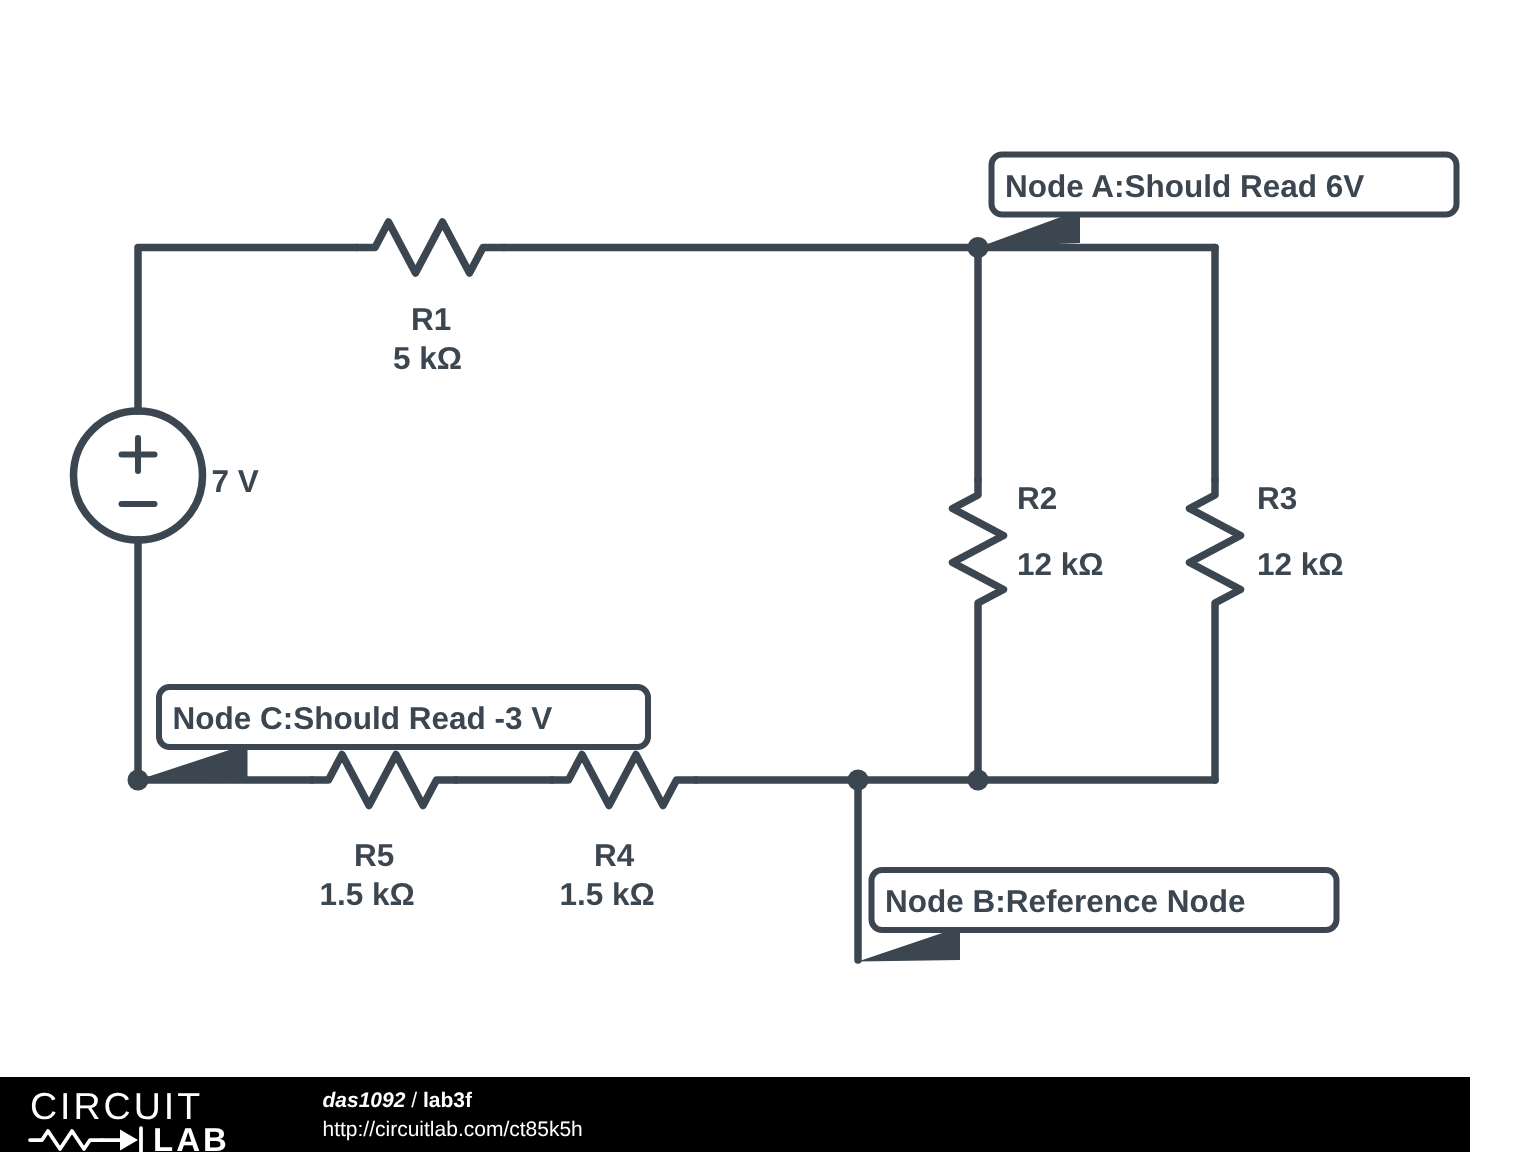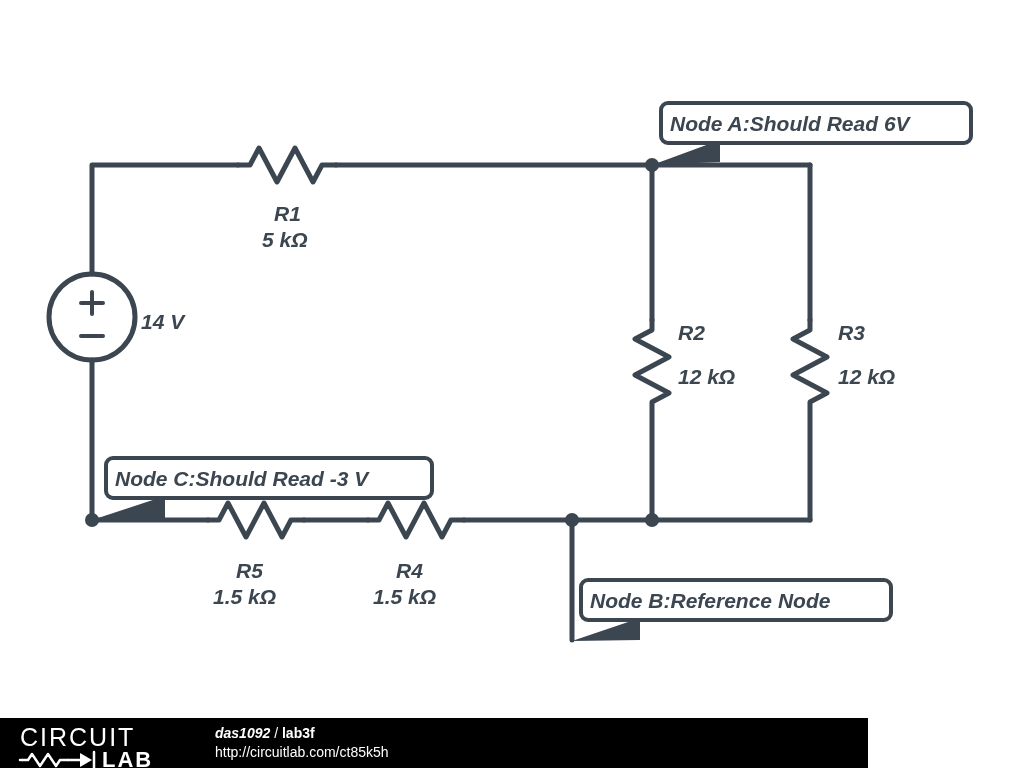--- a/index.html
+++ b/index.html
@@ -13,21 +13,20 @@
     font-family: "Liberation Sans", sans-serif;
     position: relative;
     overflow: hidden;
   }
   #canvas-area {
     position: absolute;
     left: 0; top: 0;
     width: 1024px;
     height: 718px;
     background: #ffffff;
-    font-style: italic;
   }
   svg.schematic {
     position: absolute;
     left: 0; top: 0;
     width: 1024px;
     height: 718px;
   }
   .comp-label {
     position: absolute;
     font-family: "Liberation Sans", sans-serif;
@@ -41,21 +40,21 @@
     font-family: "Liberation Sans", sans-serif;
     font-size: 21px;
     font-weight: bold;
     fill: #3b4650;
   }
   
   #footer {
     position: absolute;
     left: 0;
     top: 718px;
-    width: 868px;
+    width: 980px;
     height: 50px;
     background: #000000;
     color: #ffffff;
   }
   #logo {
     position: absolute;
     left: 18px;
     top: 4px;
     width: 180px;
     height: 46px;
@@ -167,21 +166,21 @@
       <text class="callout-text" x="115" y="486">Node C:Should Read -3 V</text>
     </g>
 
     <g>
       <polygon points="572,641 640,618 640,640" fill="#3b4650" stroke="none"></polygon>
       <rect x="581" y="580" width="310" height="40" rx="7" ry="7" fill="#ffffff" stroke="#3b4650" stroke-width="4"></rect>
       <text class="callout-text" x="590" y="608">Node B:Reference Node</text>
     </g>
   </svg>
 
-  <div class="comp-label" style="left:141px; top:309px;">14 V</div>
+  <div class="comp-label" style="left:141px; top:309px;">7 V</div>
 
   <div class="comp-label" style="left:274px; top:201px;">R1</div>
   <div class="comp-label" style="left:262px; top:227px;">5 kΩ</div>
 
   <div class="comp-label" style="left:678px; top:320px;">R2</div>
   <div class="comp-label" style="left:678px; top:364px;">12 kΩ</div>
 
   <div class="comp-label" style="left:838px; top:320px;">R3</div>
   <div class="comp-label" style="left:838px; top:364px;">12 kΩ</div>
 

